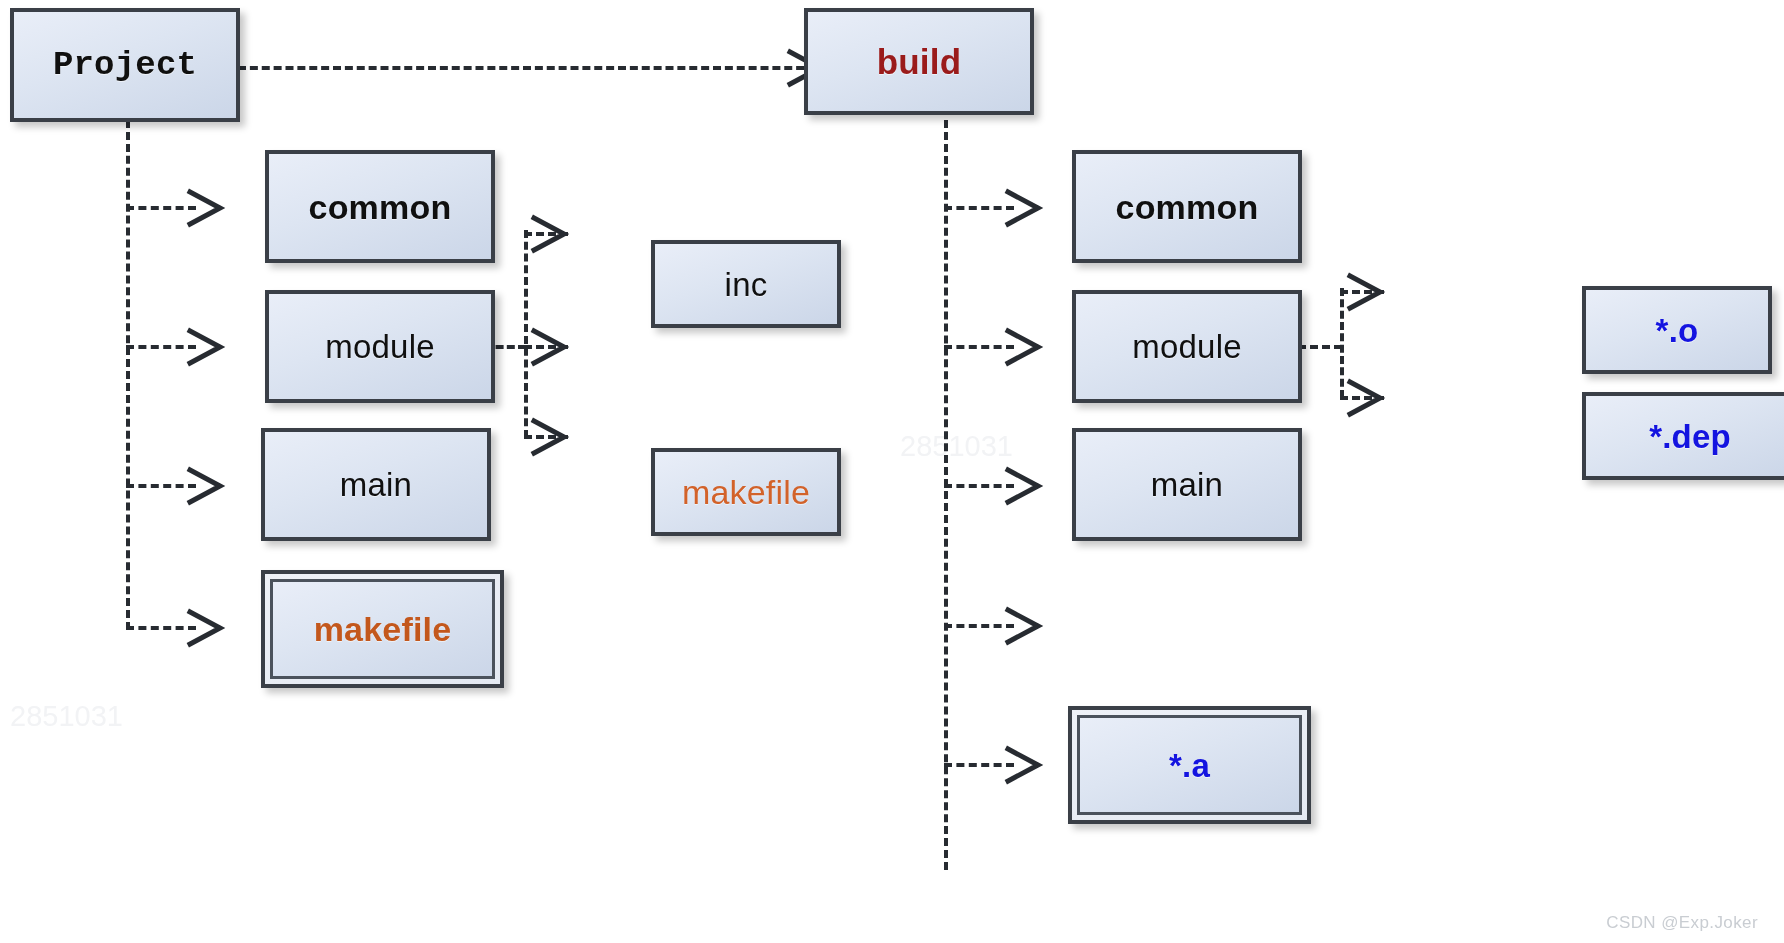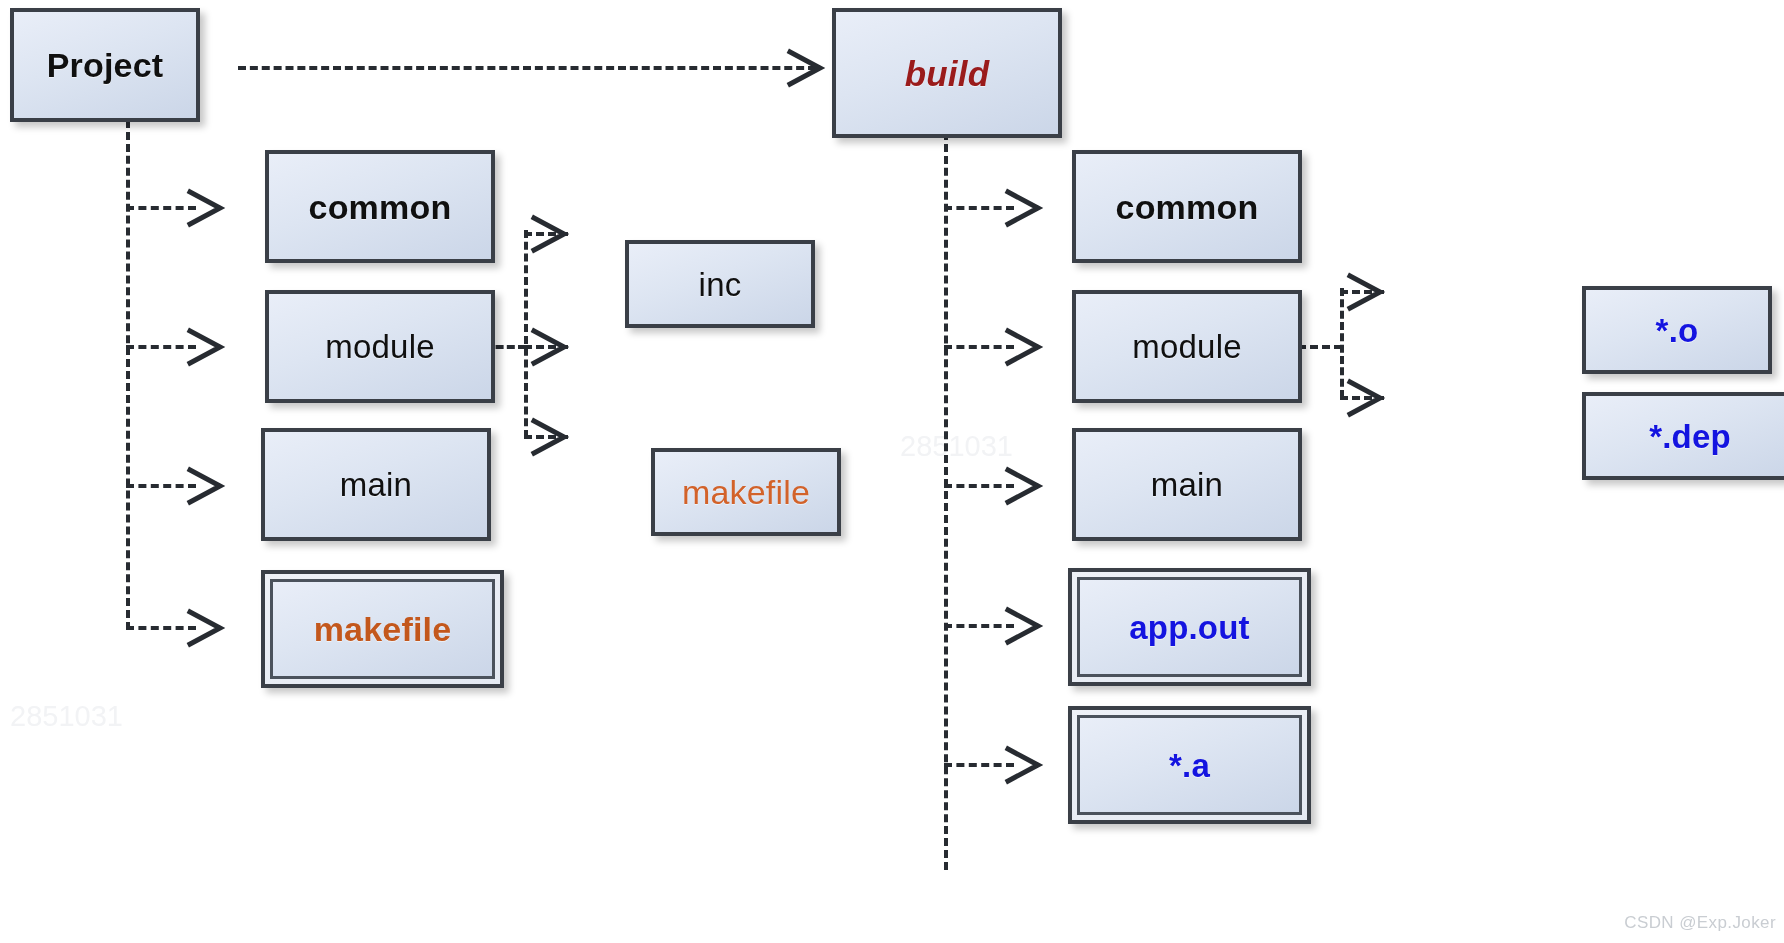--- a/index.html
+++ b/index.html
@@ -177,21 +177,21 @@
     </svg>
   </div>
 
   <div class="hline" style="left:1340px;top:396px;width:44px;"></div>
   <div class="arrow" style="left:1346px;top:376px;">
     <svg width="44" height="44" viewBox="0 0 44 44">
       <path d="M4 6 L34 22 L4 38" fill="none" stroke="#272b31" stroke-width="5" stroke-linecap="square" stroke-linejoin="miter"></path>
     </svg>
   </div>
 
-  <div class="node" style="left:10px;top:8px;width:190px;height:114px;">
+  <div class="node" style="left:10px;top:8px;width:230px;height:114px;font-family:Liberation Mono, monospace;">
     <span class="lbl t-plain">Project</span>
   </div>
 
   <div class="node" style="left:265px;top:150px;width:230px;height:113px;">
     <span class="lbl t-plain">common</span>
   </div>
 
   <div class="node" style="left:265px;top:290px;width:230px;height:113px;">
     <span class="lbl t-plain-lite">module</span>
   </div>
@@ -199,60 +199,55 @@
   <div class="node" style="left:261px;top:428px;width:230px;height:113px;">
     <span class="lbl t-plain-lite">main</span>
   </div>
 
   <div class="node double" style="left:261px;top:570px;width:243px;height:118px;">
     <div class="inner">
       <span class="lbl t-orange">makefile</span>
     </div>
   </div>
 
-  <div class="node" style="left:625px;top:240px;width:190px;height:88px;">
+  <div class="node" style="left:651px;top:240px;width:190px;height:88px;">
     <span class="lbl t-plain-lite">inc</span>
   </div>
 
 
   <div class="node" style="left:651px;top:448px;width:190px;height:88px;">
     <span class="lbl t-orange-lite">makefile</span>
   </div>
 
-  <div class="node" style="left:832px;top:8px;width:230px;height:130px;font-style:italic;">
+  <div class="node" style="left:804px;top:8px;width:230px;height:107px;">
     <span class="lbl t-red">build</span>
   </div>
 
   <div class="node" style="left:1072px;top:150px;width:230px;height:113px;">
     <span class="lbl t-plain">common</span>
   </div>
 
   <div class="node" style="left:1072px;top:290px;width:230px;height:113px;">
     <span class="lbl t-plain-lite">module</span>
   </div>
 
   <div class="node" style="left:1072px;top:428px;width:230px;height:113px;">
     <span class="lbl t-plain-lite">main</span>
   </div>
 
-  <div class="node double" style="left:1068px;top:568px;width:243px;height:118px;">
-    <div class="inner">
-      <span class="lbl t-blue">app.out</span>
-    </div>
-  </div>
 
   <div class="node double" style="left:1068px;top:706px;width:243px;height:118px;">
     <div class="inner">
       <span class="lbl t-blue">*.a</span>
     </div>
   </div>
 
   <div class="node" style="left:1582px;top:286px;width:190px;height:88px;">
     <span class="lbl t-blue">*.o</span>
   </div>
 
   <div class="node" style="left:1582px;top:392px;width:216px;height:88px;">
     <span class="lbl t-blue">*.dep</span>
   </div>
 
-  <div class="wm" style="right:8px;bottom:10px;">CSDN @Exp.Joker</div>
+  <div class="wm" style="right:26px;bottom:10px;">CSDN @Exp.Joker</div>
 
 </div>
 
 </body></html>

